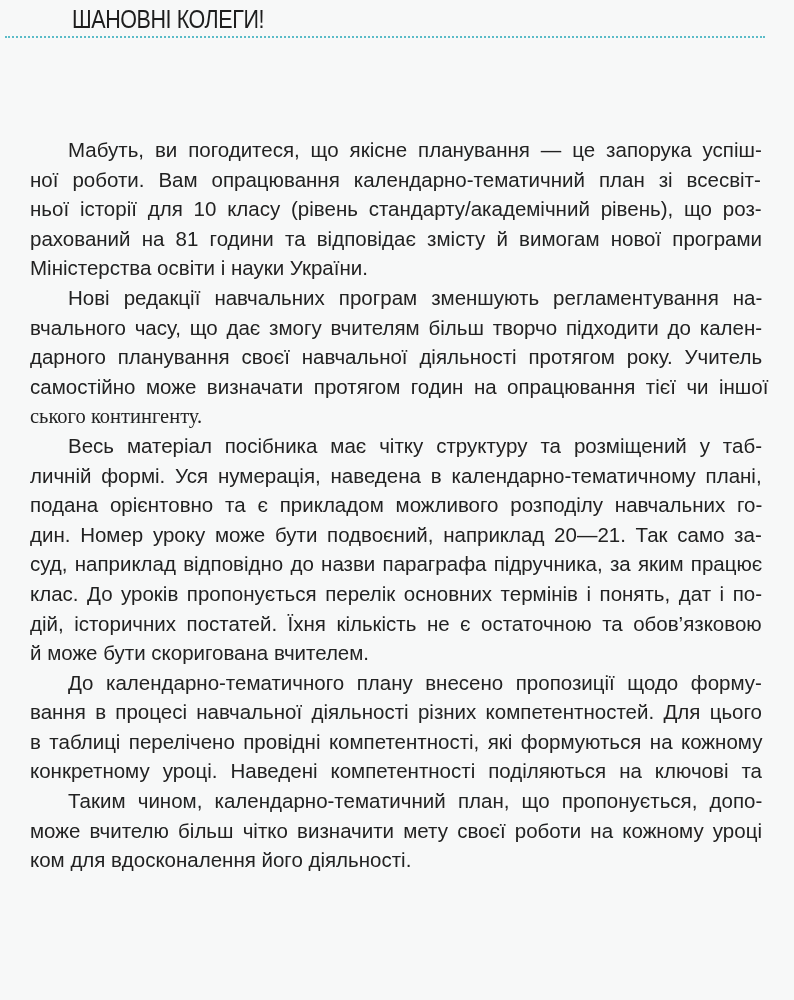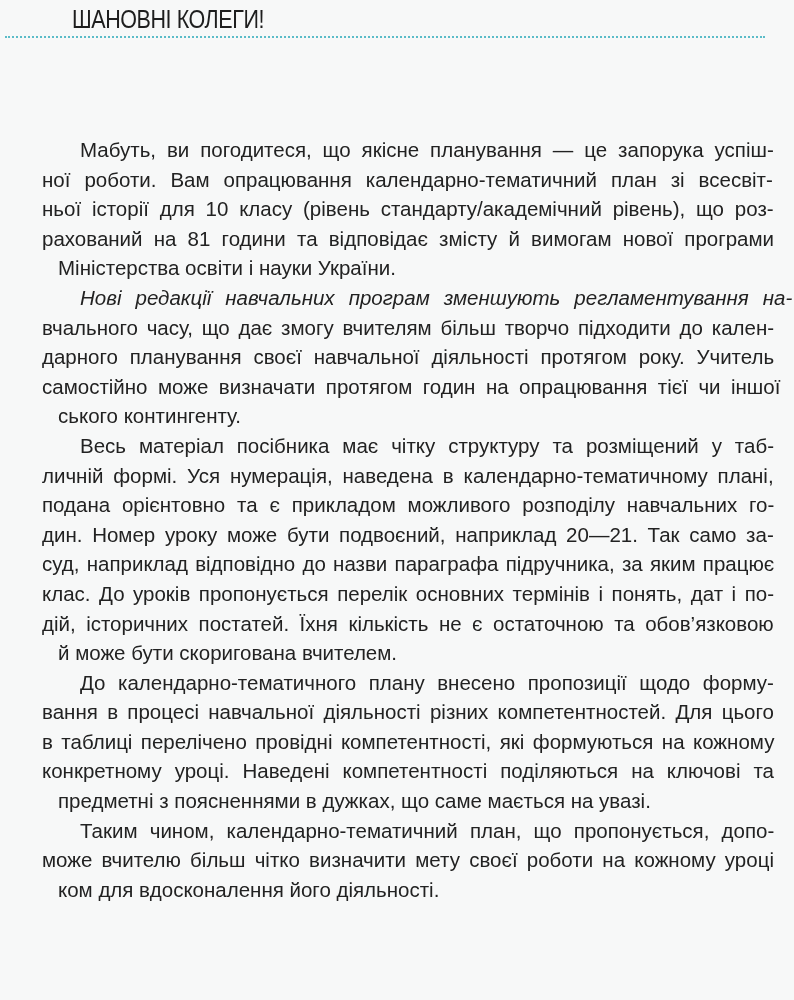--- a/index.html
+++ b/index.html
@@ -32,21 +32,21 @@
     .title-rule {
       position: absolute;
       left: 5px;
       top: 36px;
       width: 760px;
       height: 0;
       border-top: 2px dotted #5bbcc8;
     }
     .body-text {
       position: absolute;
-      left: 42px;
+      left: 30px;
       top: 135px;
       width: 732px;
     }
     .para {
       margin: 0;
     }
     .line {
       display: block;
       height: 29.6px;
       line-height: 29.6px;
@@ -65,64 +65,62 @@
     }
     .line-inner {
       display: inline-block;
       width: 100%;
       text-align: justify;
       text-align-last: justify;
       white-space: normal;
     }
     .line.last .line-inner {
       text-align-last: left;
-      margin-left: 16px;
     }
   </style>
 </head>
 <body>
 
 <h1 class="page-title">ШАНОВНІ КОЛЕГИ!</h1>
 <div class="title-rule"></div>
 
 <div class="body-text">
 
   <div class="para">
     <span class="line indent"><span class="line-inner" style="width: auto; white-space: nowrap; word-spacing: 5.22222px;">Мабуть, ви погодитеся, що якісне планування — це запорука успіш-</span></span>
     <span class="line"><span class="line-inner" style="width: auto; white-space: nowrap; word-spacing: 8.28571px;">ної роботи. Вам опрацювання календарно-тематичний план зі всесвіт-</span></span>
     <span class="line"><span class="line-inner" style="width: auto; white-space: nowrap; word-spacing: 5.11111px;">ньої історії для 10 класу (рівень стандарту/академічний рівень), що роз-</span></span>
     <span class="line"><span class="line-inner" style="width: auto; white-space: nowrap; word-spacing: 5.5px;">рахований на 81 години та відповідає змісту й вимогам нової програми</span></span>
     <span class="line last"><span class="line-inner" style="width: auto; white-space: nowrap;">Міністерства освіти і науки України.</span></span>
   </div>
 
   <div class="para">
-    <span class="line indent"><span class="line-inner" style="width: auto; white-space: nowrap; word-spacing: 8.33333px; font-style: italic;">Нові редакції навчальних програм зменшують регламентування на-</span></span>
+    <span class="line indent"><span class="line-inner" style="width: auto; white-space: nowrap; word-spacing: 8.33333px;">Нові редакції навчальних програм зменшують регламентування на-</span></span>
     <span class="line"><span class="line-inner" style="width: auto; white-space: nowrap; word-spacing: 3.1px;">вчального часу, що дає змогу вчителям більш творчо підходити до кален-</span></span>
     <span class="line"><span class="line-inner" style="width: auto; white-space: nowrap; word-spacing: 6.14286px;">дарного планування своєї навчальної діяльності протягом року. Учитель</span></span>
     <span class="line"><span class="line-inner" style="width: auto; white-space: nowrap; word-spacing: 4.77778px;">самостійно може визначати протягом годин на опрацювання тієї чи іншої</span></span>
-    <span class="line last"><span class="line-inner" style="width: auto; white-space: nowrap;">ського контингенту.</span></span>
+    <span class="line last"><span class="line-inner" style="width: auto; white-space: nowrap; font-family: Liberation Serif, serif;">ського контингенту.</span></span>
   </div>
 
   <div class="para">
     <span class="line indent"><span class="line-inner" style="width: auto; white-space: nowrap; word-spacing: 7.22222px;">Весь матеріал посібника має чітку структуру та розміщений у таб-</span></span>
     <span class="line"><span class="line-inner" style="width: auto; white-space: nowrap; word-spacing: 4.14286px;">личній формі. Уся нумерація, наведена в календарно-тематичному плані,</span></span>
     <span class="line"><span class="line-inner" style="width: auto; white-space: nowrap; word-spacing: 6.125px;">подана орієнтовно та є прикладом можливого розподілу навчальних го-</span></span>
     <span class="line"><span class="line-inner" style="width: auto; white-space: nowrap; word-spacing: 4px;">дин. Номер уроку може бути подвоєний, наприклад 20—21. Так само за-</span></span>
     <span class="line"><span class="line-inner" style="width: auto; white-space: nowrap; word-spacing: 1.55556px;">суд, наприклад відповідно до назви параграфа підручника, за яким працює</span></span>
     <span class="line"><span class="line-inner" style="width: auto; white-space: nowrap; word-spacing: 2.81818px;">клас. До уроків пропонується перелік основних термінів і понять, дат і по-</span></span>
     <span class="line"><span class="line-inner" style="width: auto; white-space: nowrap; word-spacing: 4.77778px;">дій, історичних постатей. Їхня кількість не є остаточною та обов’язковою</span></span>
     <span class="line last"><span class="line-inner" style="width: auto; white-space: nowrap;">й може бути скоригована вчителем.</span></span>
   </div>
 
   <div class="para">
     <span class="line indent"><span class="line-inner" style="width: auto; white-space: nowrap; word-spacing: 6.83333px;">До календарно-тематичного плану внесено пропозиції щодо форму-</span></span>
     <span class="line"><span class="line-inner" style="width: auto; white-space: nowrap; word-spacing: 3.625px;">вання в процесі навчальної діяльності різних компетентностей. Для цього</span></span>
     <span class="line"><span class="line-inner" style="width: auto; white-space: nowrap; word-spacing: 2.75px;">в таблиці перелічено провідні компетентності, які формуються на кожному</span></span>
     <span class="line"><span class="line-inner" style="width: auto; white-space: nowrap; word-spacing: 7.28571px;">конкретному уроці. Наведені компетентності поділяються на ключові та</span></span>
-    <span class="line last"><span class="line-inner" style="width: auto; white-space: nowrap;">предметні з поясненнями в дужках, що саме мається на увазі.</span></span>
   </div>
 
   <div class="para">
     <span class="line indent"><span class="line-inner" style="width: auto; white-space: nowrap; word-spacing: 6.5px;">Таким чином, календарно-тематичний план, що пропонується, допо-</span></span>
     <span class="line"><span class="line-inner" style="width: auto; white-space: nowrap; word-spacing: 3.5px;">може вчителю більш чітко визначити мету своєї роботи на кожному уроці</span></span>
     <span class="line last"><span class="line-inner" style="width: auto; white-space: nowrap;">ком для вдосконалення його діяльності.</span></span>
   </div>
 
 </div>
 

